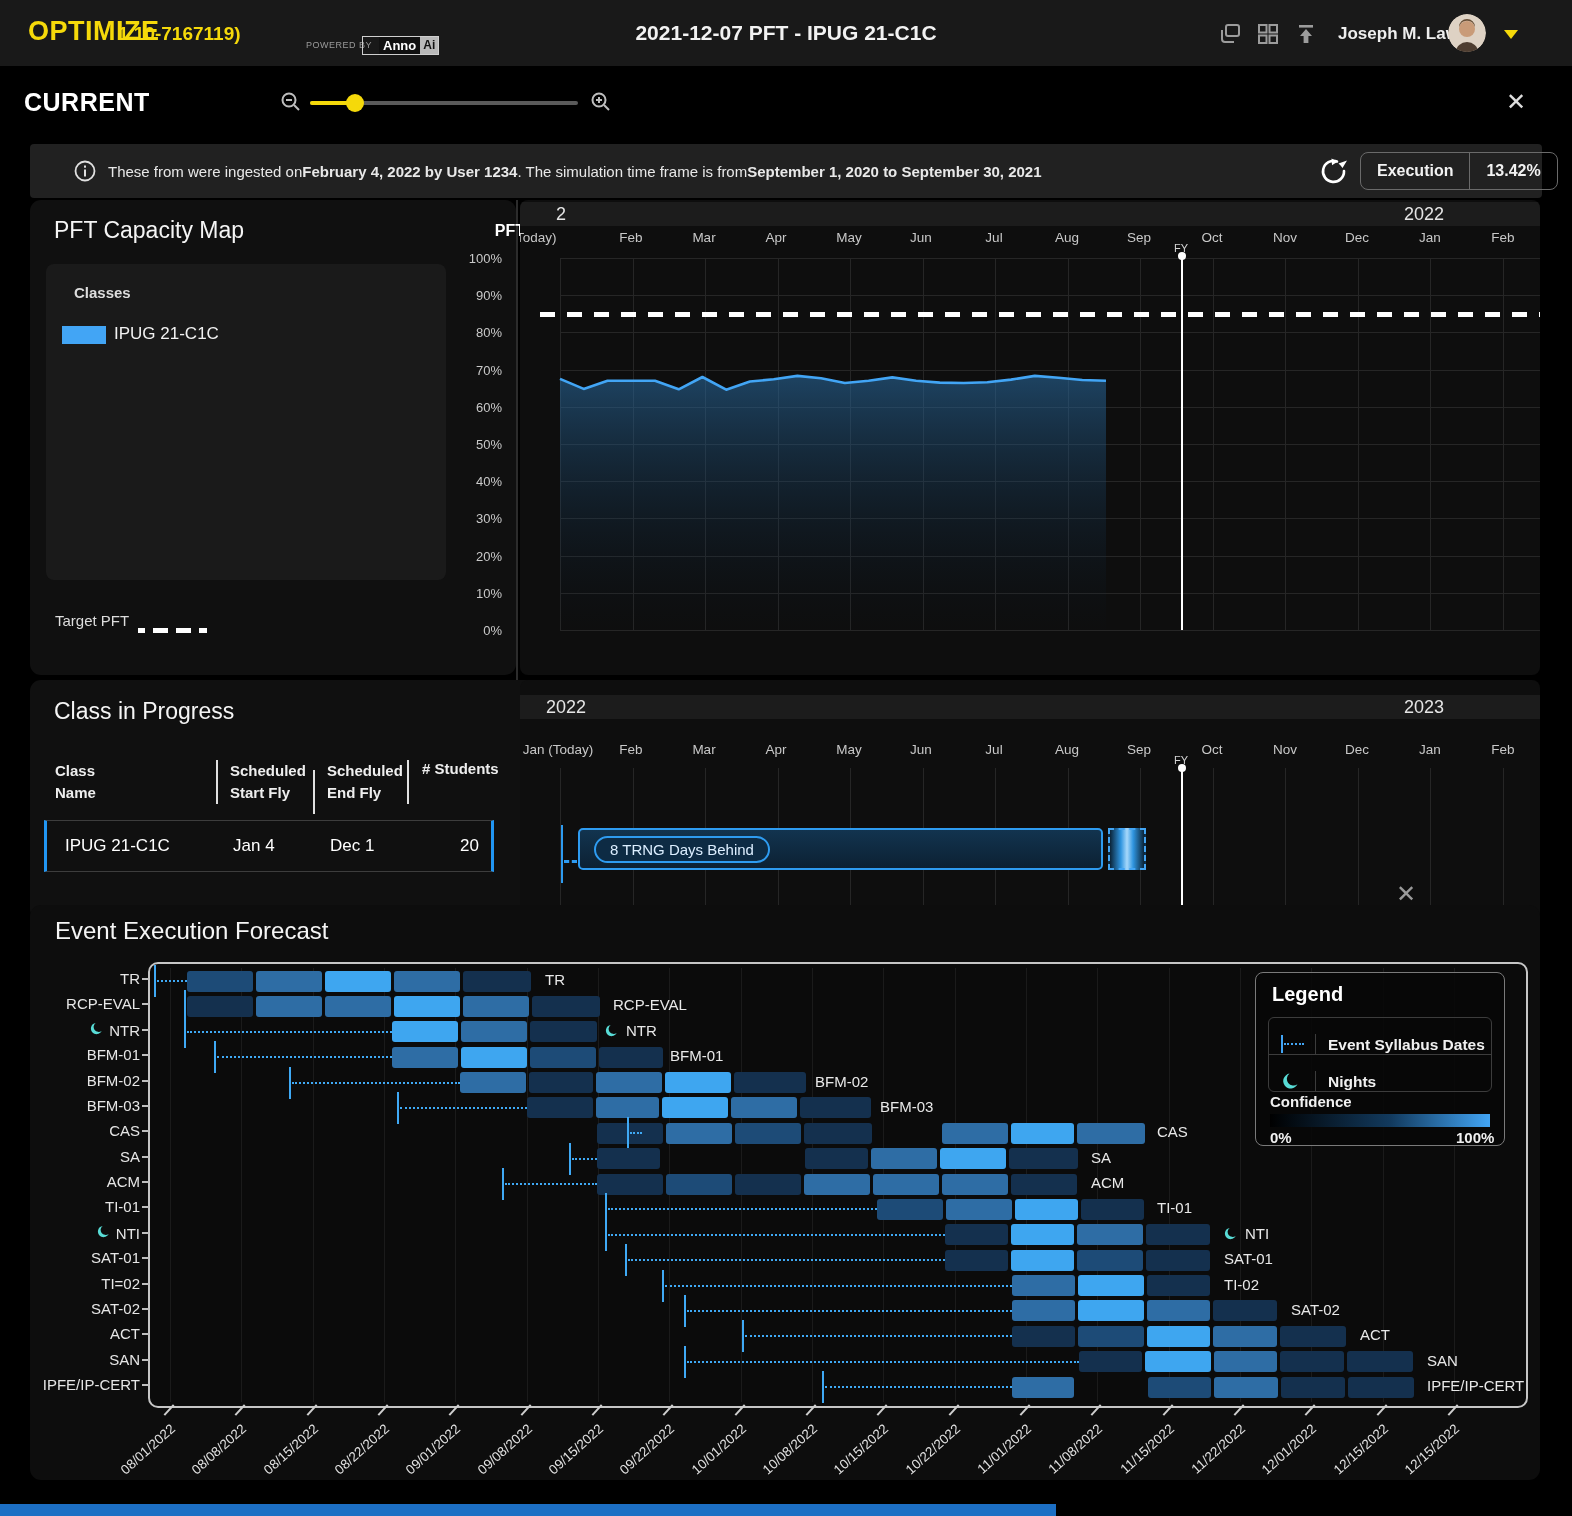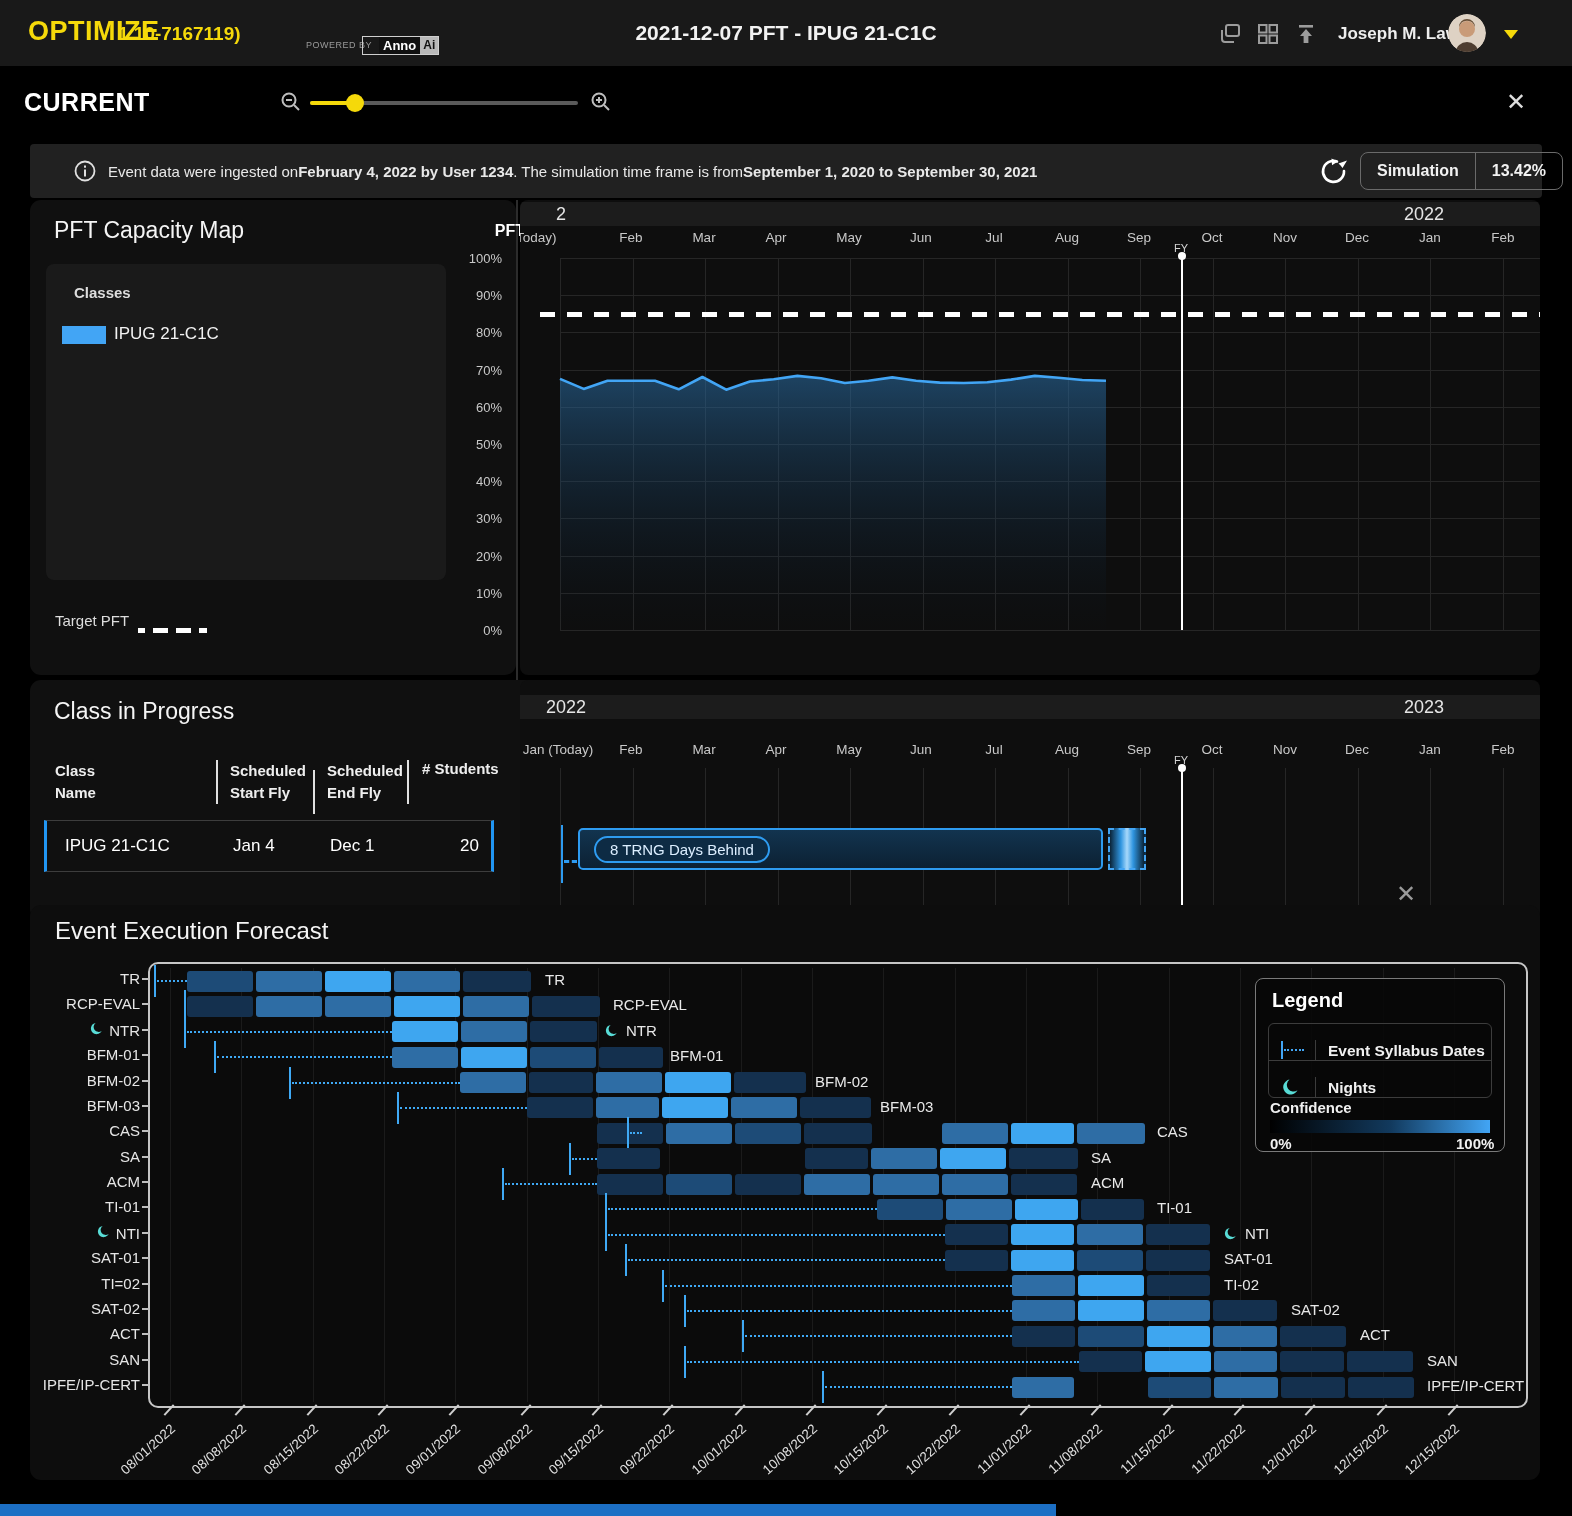--- a/index.html
+++ b/index.html
@@ -71,21 +71,21 @@
   .frow-lab{position:absolute;width:118px;text-align:right;font-size:15px;color:#e6e6e6;white-space:nowrap;}
   .frow-tickdash{position:absolute;width:7px;height:2px;background:#bfbfbf;}
   .gseg{position:absolute;height:21px;border-radius:3px;cursor:pointer;}
   .gdots{position:absolute;border-top:2px dotted #3fa9f5;}
   .gtick{position:absolute;width:2px;height:32px;background:#3fa9f5;}
   .glab{position:absolute;font-size:15px;color:#e8e8e8;white-space:nowrap;display:flex;align-items:center;gap:6px;}
   .xtickline{position:absolute;width:2px;height:14px;background:#cfcfcf;transform:rotate(42deg);}
   .xdate{position:absolute;font-size:13.5px;color:#e2e2e2;transform:rotate(-42deg);transform-origin:right top;white-space:nowrap;text-align:right;}
 
   
-  .legend{position:absolute;border:1px solid #7a7a7a;border-radius:8px;background:rgba(8,8,8,.92);margin-top:6px;}
+  .legend{position:absolute;border:1px solid #7a7a7a;border-radius:8px;background:rgba(8,8,8,.92);}
   .leg-title{position:absolute;left:16px;top:10px;font-size:20px;font-weight:bold;color:#fff;}
   .leg-grid{position:absolute;left:12px;top:44px;width:222px;border:1px solid #3c3c3c;border-radius:6px;}
   .leg-row{display:flex;align-items:flex-end;height:36px;}
   .leg-row + .leg-row{border-top:1px solid #3c3c3c;}
   .leg-ic{width:46px;border-right:1px solid #3c3c3c;display:flex;align-items:center;justify-content:center;}
   .leg-tx{flex:1;display:flex;align-items:center;padding-left:12px;font-size:15.5px;font-weight:bold;color:#f0f0f0;}
   .conf-lab{position:absolute;left:14px;font-size:15px;font-weight:bold;color:#f0f0f0;}
   .conf-bar{position:absolute;left:14px;width:220px;height:13px;background:linear-gradient(90deg,#000 0%,#123a5e 55%,#42a5f5 100%);}
   .conf-min,.conf-max{position:absolute;font-size:15px;font-weight:bold;color:#f0f0f0;}
   .bottombar{position:absolute;left:0;top:1504px;width:1056px;height:12px;background:#1c6fc4;cursor:pointer;}
@@ -162,34 +162,34 @@
 
   <div class="banner">
     <div class="abs" style="left:44px;top:16px;width:22px;height:22px">
       <svg width="22" height="22" viewBox="0 0 22 22">
           <circle cx="11" cy="11" r="9.5" fill="none" stroke="#e0e0e0" stroke-width="1.8"></circle>
           <rect x="10" y="9.5" width="2" height="7" fill="#e0e0e0"></rect>
           <rect x="10" y="5.5" width="2" height="2.2" fill="#e0e0e0"></rect>
         </svg>
     </div>
     <div class="banner-text">
-      <span>Event data were ingested on </span>
+      <span>These from were ingested on </span>
       <b>February 4, 2022 by User 1234</b>
       <span>. The simulation time frame is from </span>
       <b>September 1, 2020 to September 30, 2021</b>
     </div>
     <div class="abs" style="left:1288px;top:12px;width:30px;height:30px;cursor:pointer">
       <svg width="30" height="30" viewBox="0 0 30 30">
         <path d="M19 5.5 A 10.5 10.5 0 1 0 26 15" fill="none" stroke="#fff" stroke-width="2.6" stroke-linecap="round"></path>
         <path d="M13.5 2.5 L19.5 5.8 L14 9.3 Z" fill="#fff"></path>
         <path d="M20.5 7.5 L29 4.5 L24.5 12 L22.8 9.8 Z" fill="#fff"></path>
       </svg>
     </div>
     <div class="simbadge">
-      <span class="cell">Simulation</span>
+      <span class="cell">Execution</span>
       <span class="sep"></span>
       <span class="cell">13.42%</span>
     </div>
   </div>
 
   <div class="vdiv"></div>
 
   <div class="panel" style="left:30px;top:200px;width:486px;height:475px">
     <div class="ptitle" style="left:24px;top:17px">PFT Capacity Map</div>
     <div class="card" style="left:16px;top:64px;width:400px;height:316px">

